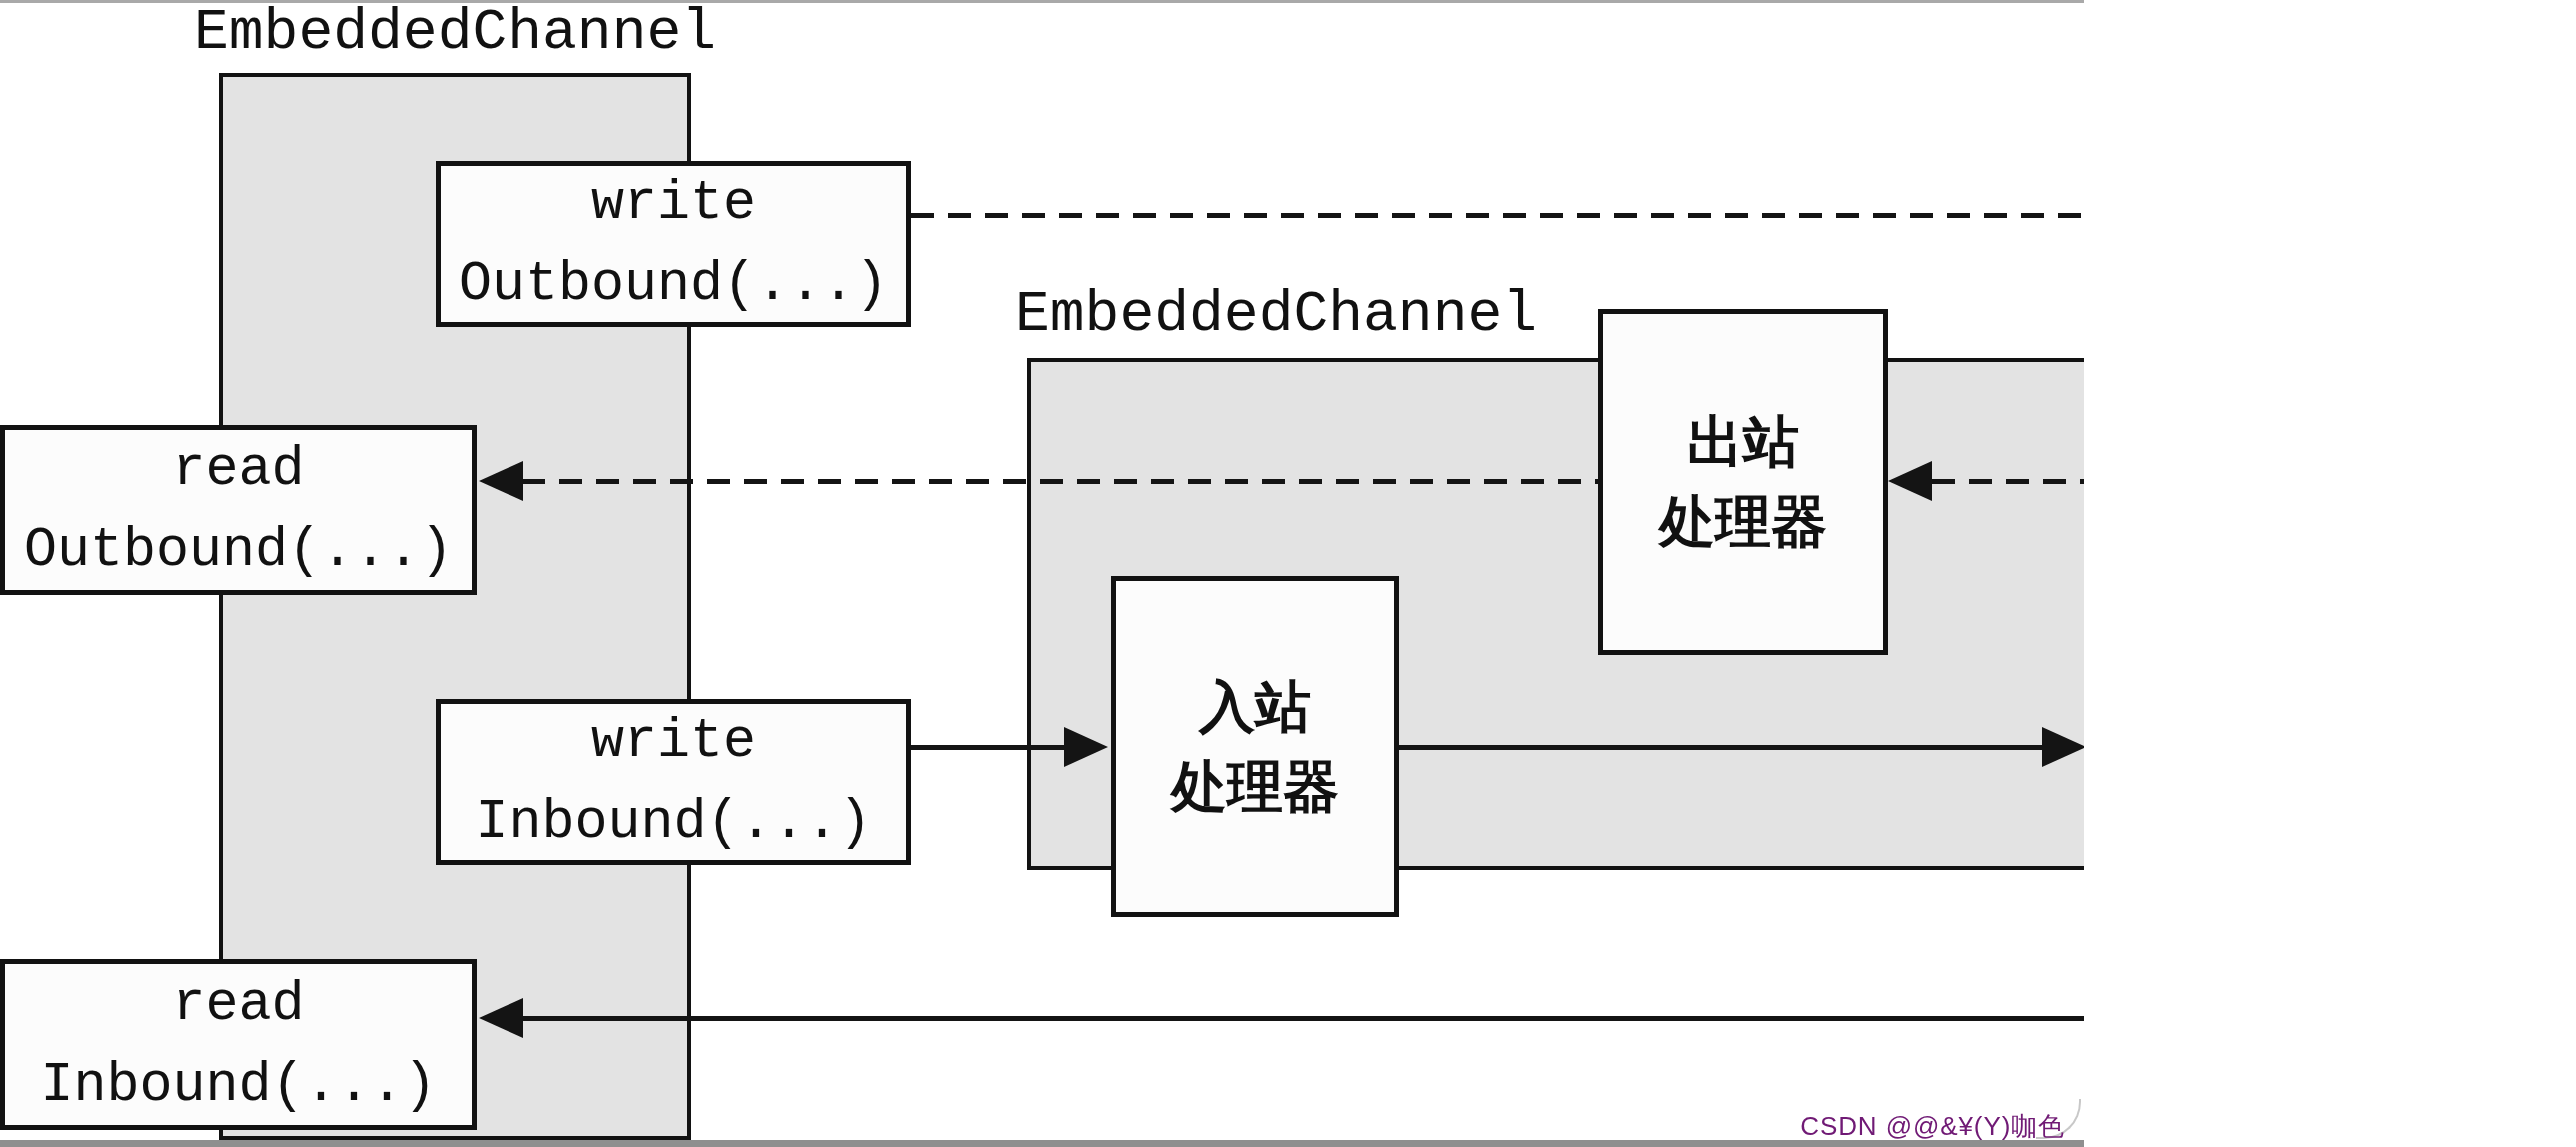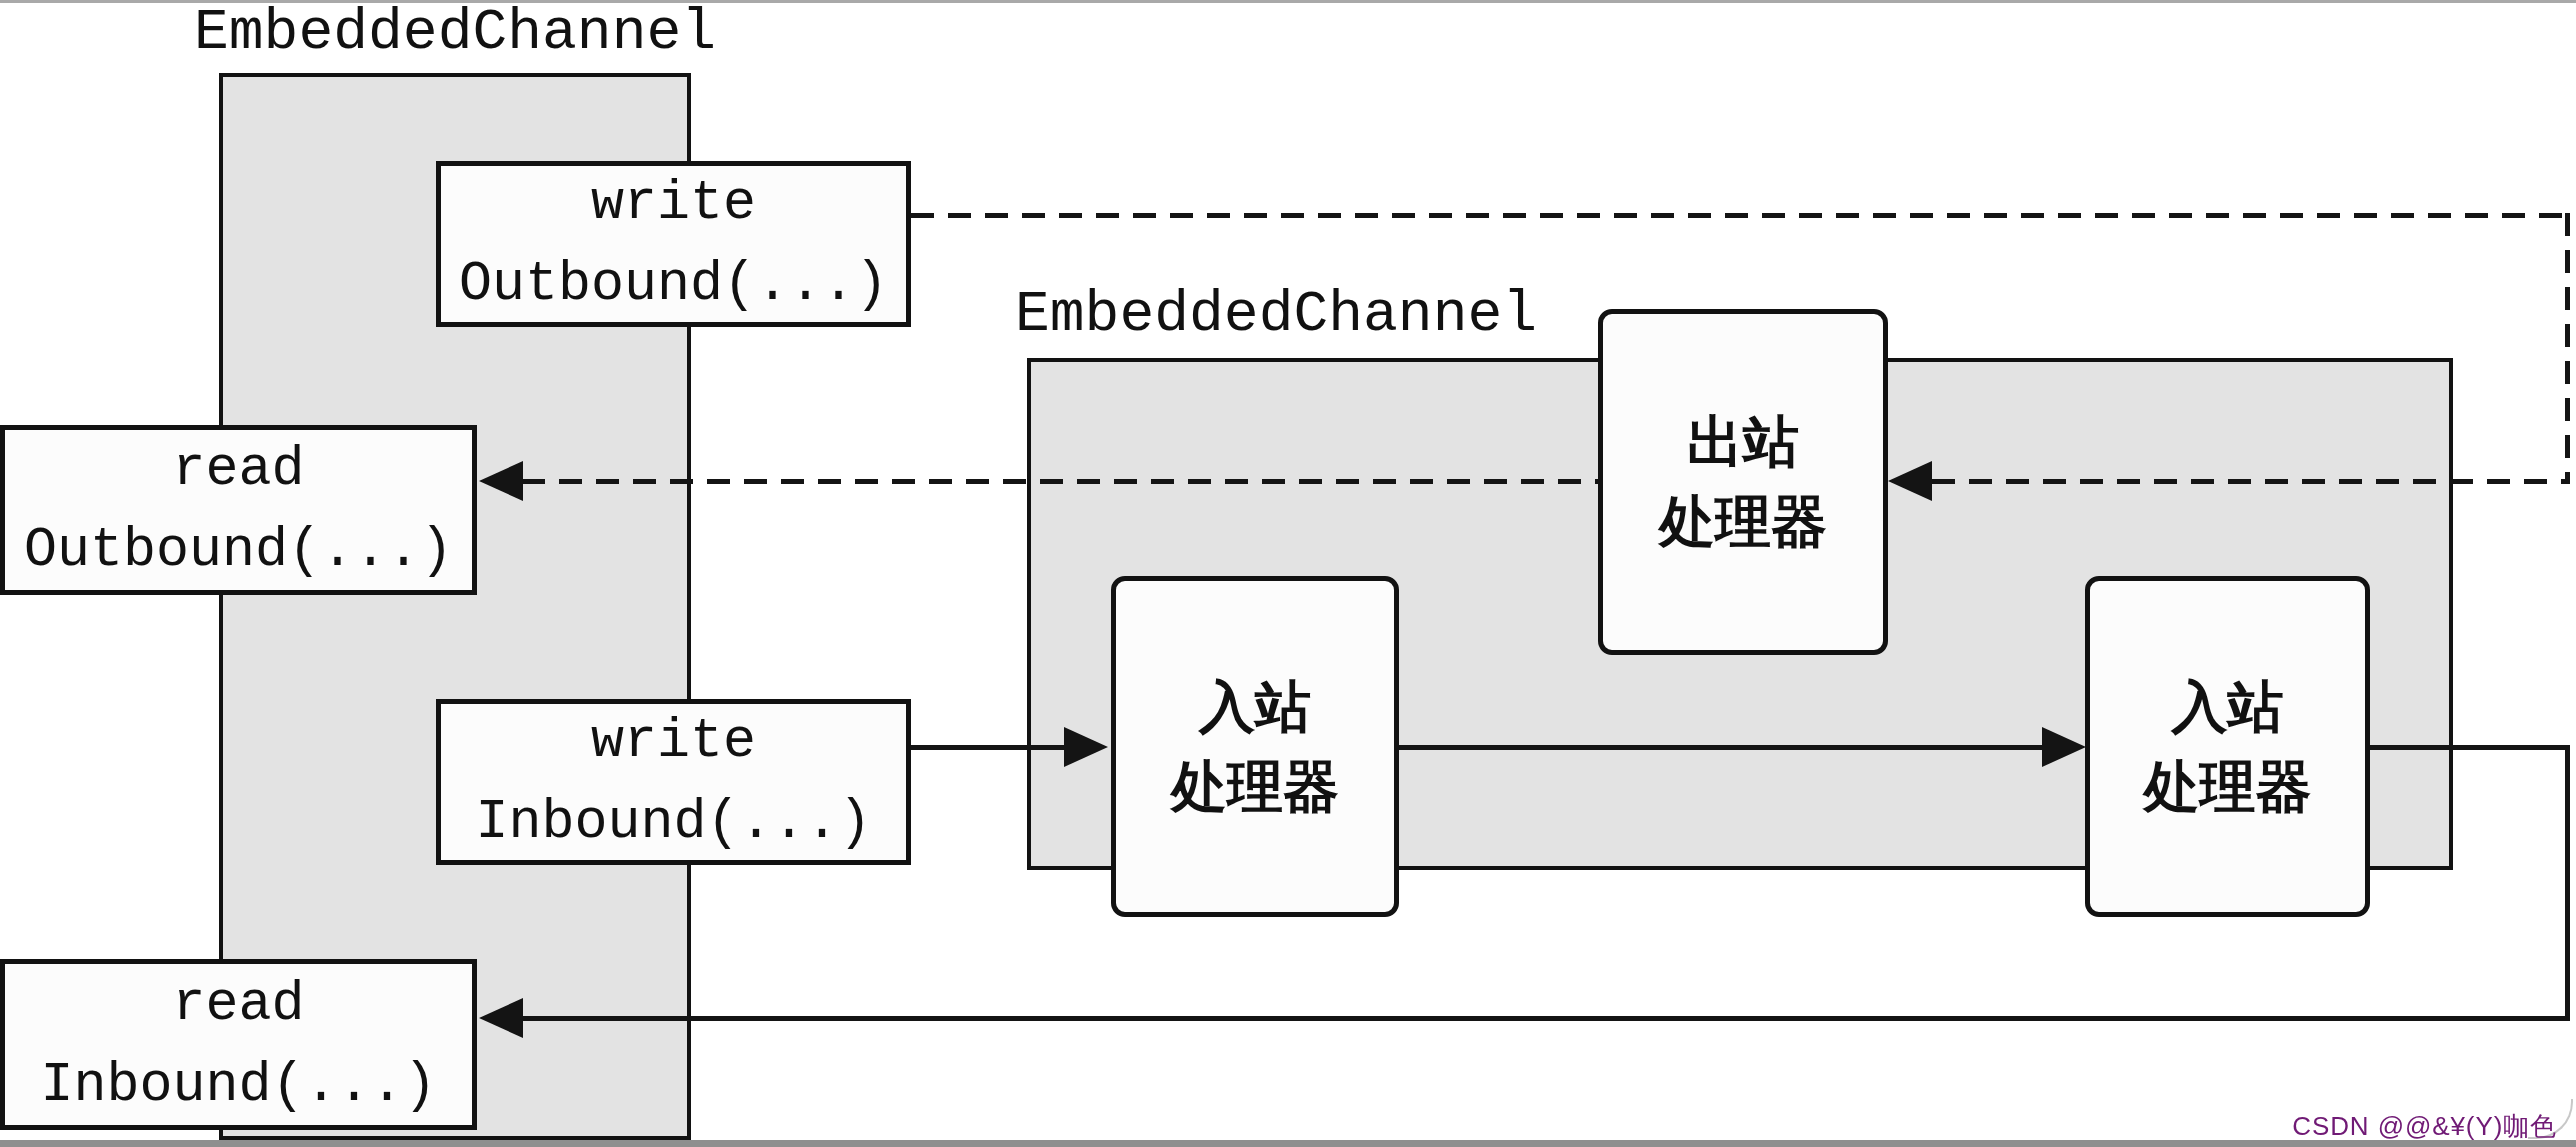--- a/index.html
+++ b/index.html
@@ -1,18 +1,18 @@
 <!DOCTYPE html>
 <html style="font-size:14px"><head>
 <meta charset="utf-8">
 <style>
   html,body{margin:0;padding:0;background:#ffffff;}
   #stage{
     position:relative;
-    width:2576px;height:1147px;
+    width:2084px;height:1147px;
     background:#ffffff;
     overflow:hidden;
     font-family:"Liberation Mono","DejaVu Sans Mono",monospace;
     color:#111;
   }
   .abs{position:absolute;box-sizing:border-box;}
 
   
   .top-hairline{left:0;top:0;width:2576px;height:2.6px;background:#a9a9a9;}
   .bottom-band{left:0;top:1140px;width:2576px;height:7px;background:#8f8f8f;}
@@ -44,21 +44,21 @@
     text-align:center;
   }
   .event-box{font-size:55px;line-height:81px;white-space:nowrap;margin-top:28px;}
   .write-outbound{left:436px;top:133px;width:475px;height:166px;}
   .read-outbound{left:0px;top:397px;width:477px;height:170px;}
   .write-inbound{left:436px;top:671px;width:475px;height:166px;}
   .read-inbound{left:0px;top:931px;width:477px;height:171px;}
 
   .handler-box{
     font-family:"Liberation Serif","DejaVu Serif",serif;
-    font-size:56px;line-height:80px;font-weight:600;white-space:nowrap;border-radius:14px;
+    font-size:56px;line-height:80px;font-weight:600;white-space:nowrap;
   }
   .outbound-handler{left:1598px;top:309px;width:290px;height:346px;}
   .inbound-handler-1{left:1111px;top:576px;width:288px;height:341px;}
   .inbound-handler-2{left:2085px;top:576px;width:285px;height:341px;}
 
   
   .hline{height:5.2px;background:#141414;}
   .vline{width:5.2px;background:#141414;}
   .hdash{height:5.2px;background:repeating-linear-gradient(90deg,#141414 0 23px,transparent 23px 37px);}
   .vdash{width:5.2px;background:repeating-linear-gradient(180deg,#141414 0 23px,transparent 23px 37px);}

